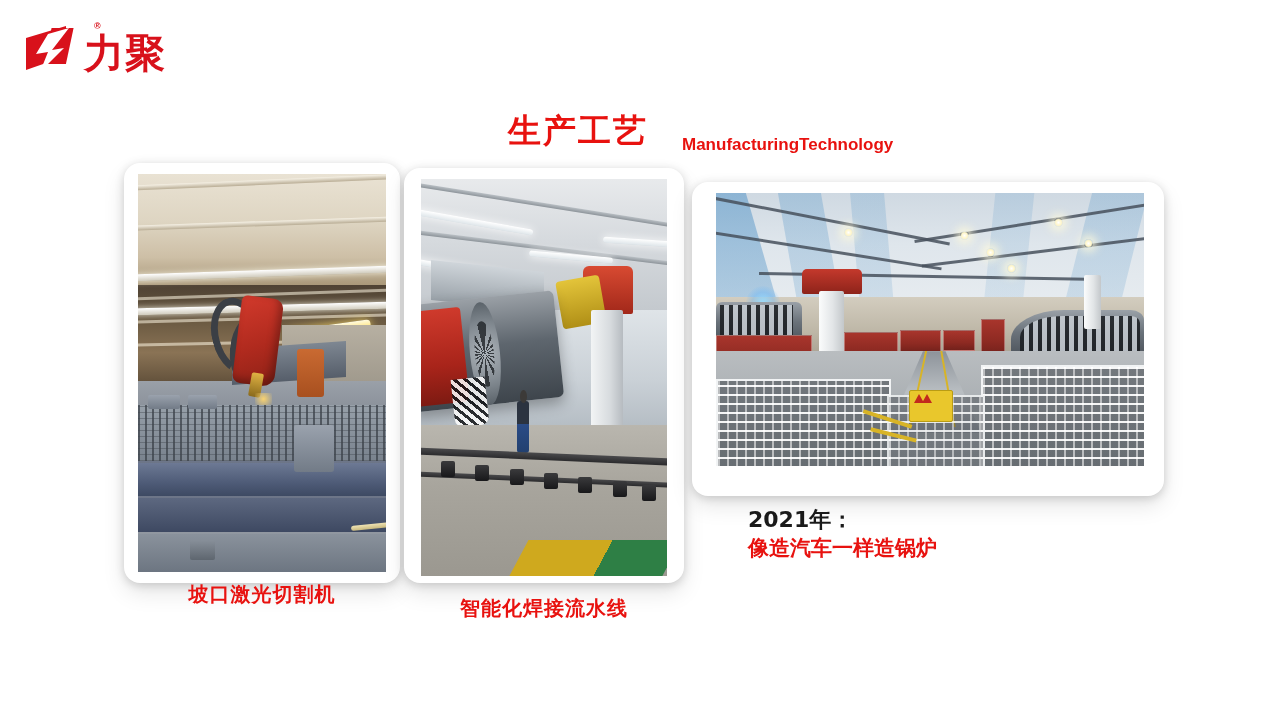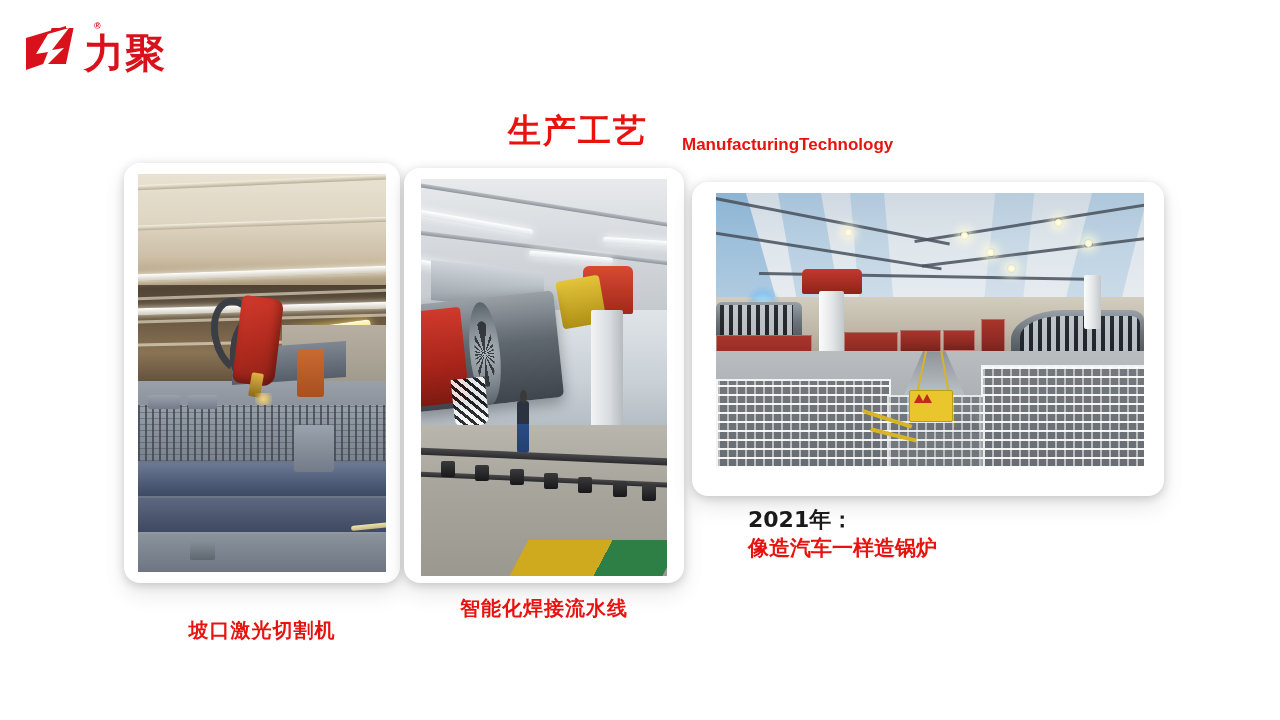--- a/index.html
+++ b/index.html
@@ -102,21 +102,21 @@
   .caption {
     position: absolute;
     font-size: 20px;
     font-weight: bold;
     color: #e8120f;
     letter-spacing: 1px;
     white-space: nowrap;
     line-height: 26px;
     font-family: "DejaVu Sans", "Liberation Sans", sans-serif;
   }
-  #cap1 { left: 124px; top: 617px; width: 276px; text-align: center; }
+  #cap1 { left: 124px; top: 581px; width: 276px; text-align: center; }
   #cap2 { left: 404px; top: 595px; width: 280px; text-align: center; }
 
   
   .note {
     position: absolute;
     left: 748px;
     top: 505px;
     width: 420px;
   }
   .note-year {

